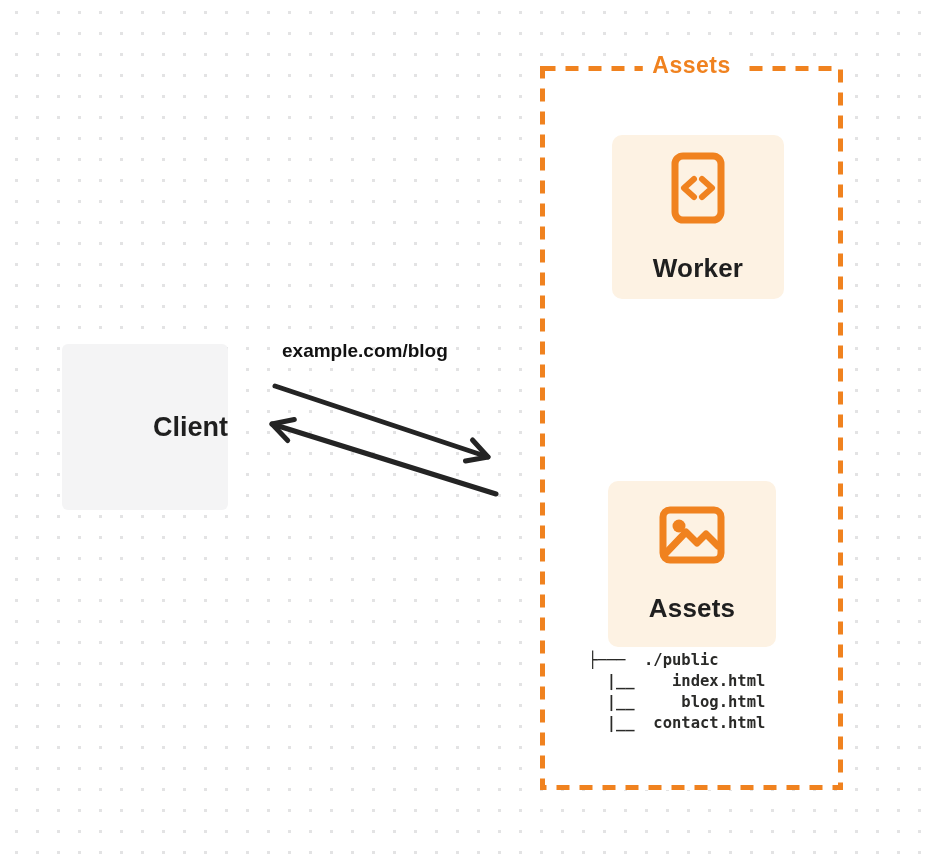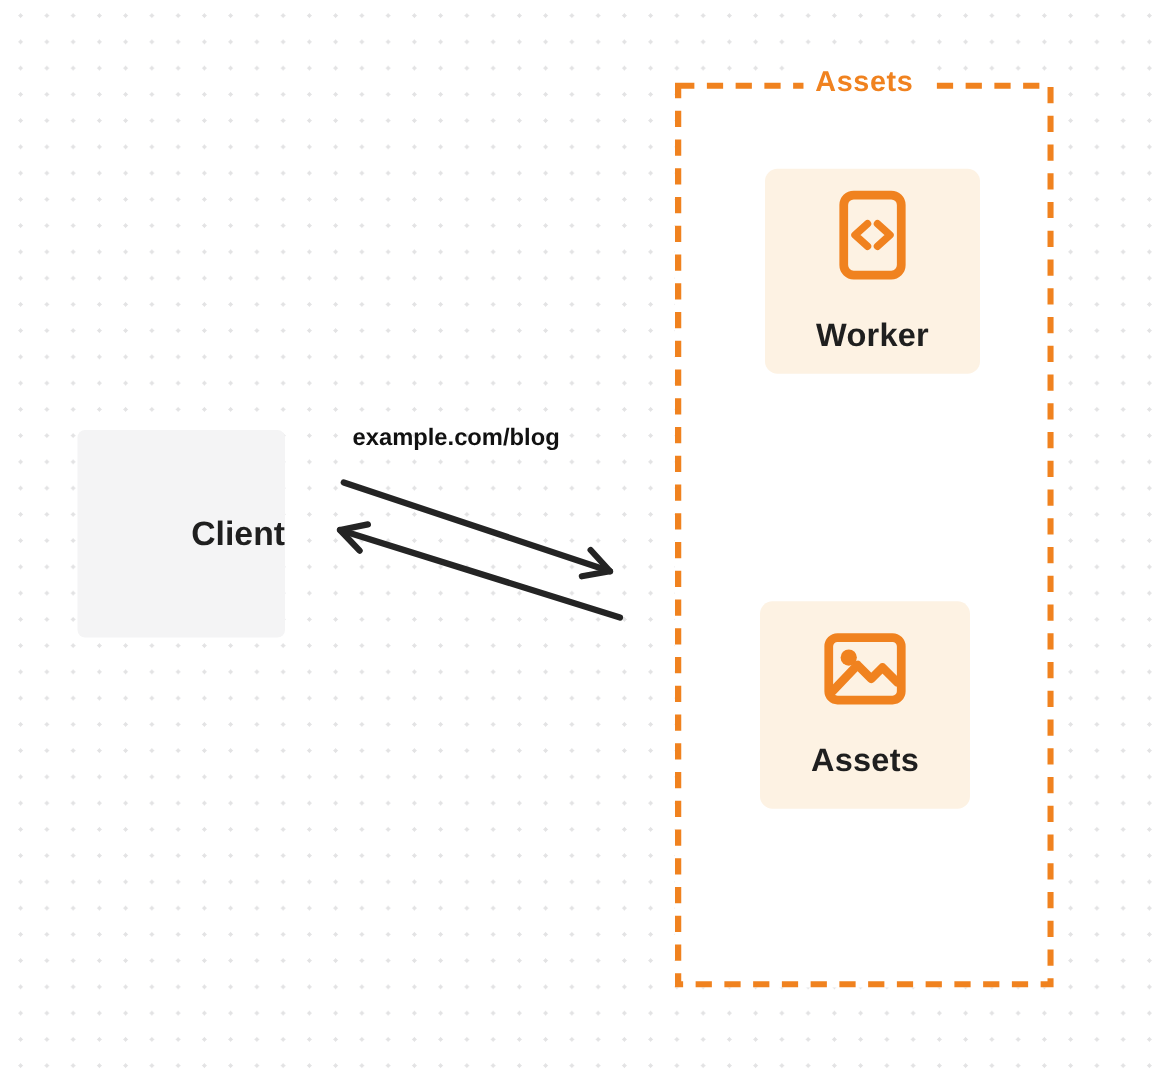--- a/index.html
+++ b/index.html
@@ -157,15 +157,19 @@
 
     <div class="card card-assets">
       <svg width="68" height="60" viewBox="0 0 68 60">
         <rect x="5" y="5" width="58" height="50" rx="7" fill="none" stroke="var(--orange)" stroke-width="7"></rect>
         <circle cx="21" cy="21" r="6.5" fill="var(--orange)"></circle>
         <path d="M8,48 L28,27 L39,38 L48,29 L60,41" fill="none" stroke="var(--orange)" stroke-width="7" stroke-linecap="round" stroke-linejoin="round"></path>
       </svg>
       <span class="card-label">Assets</span>
     </div>
 
+    <pre class="file-tree">├───  ./public
+  |__    index.html
+  |__     blog.html
+  |__  contact.html</pre>
   </div>
 
 </div>
 
 </body></html>

